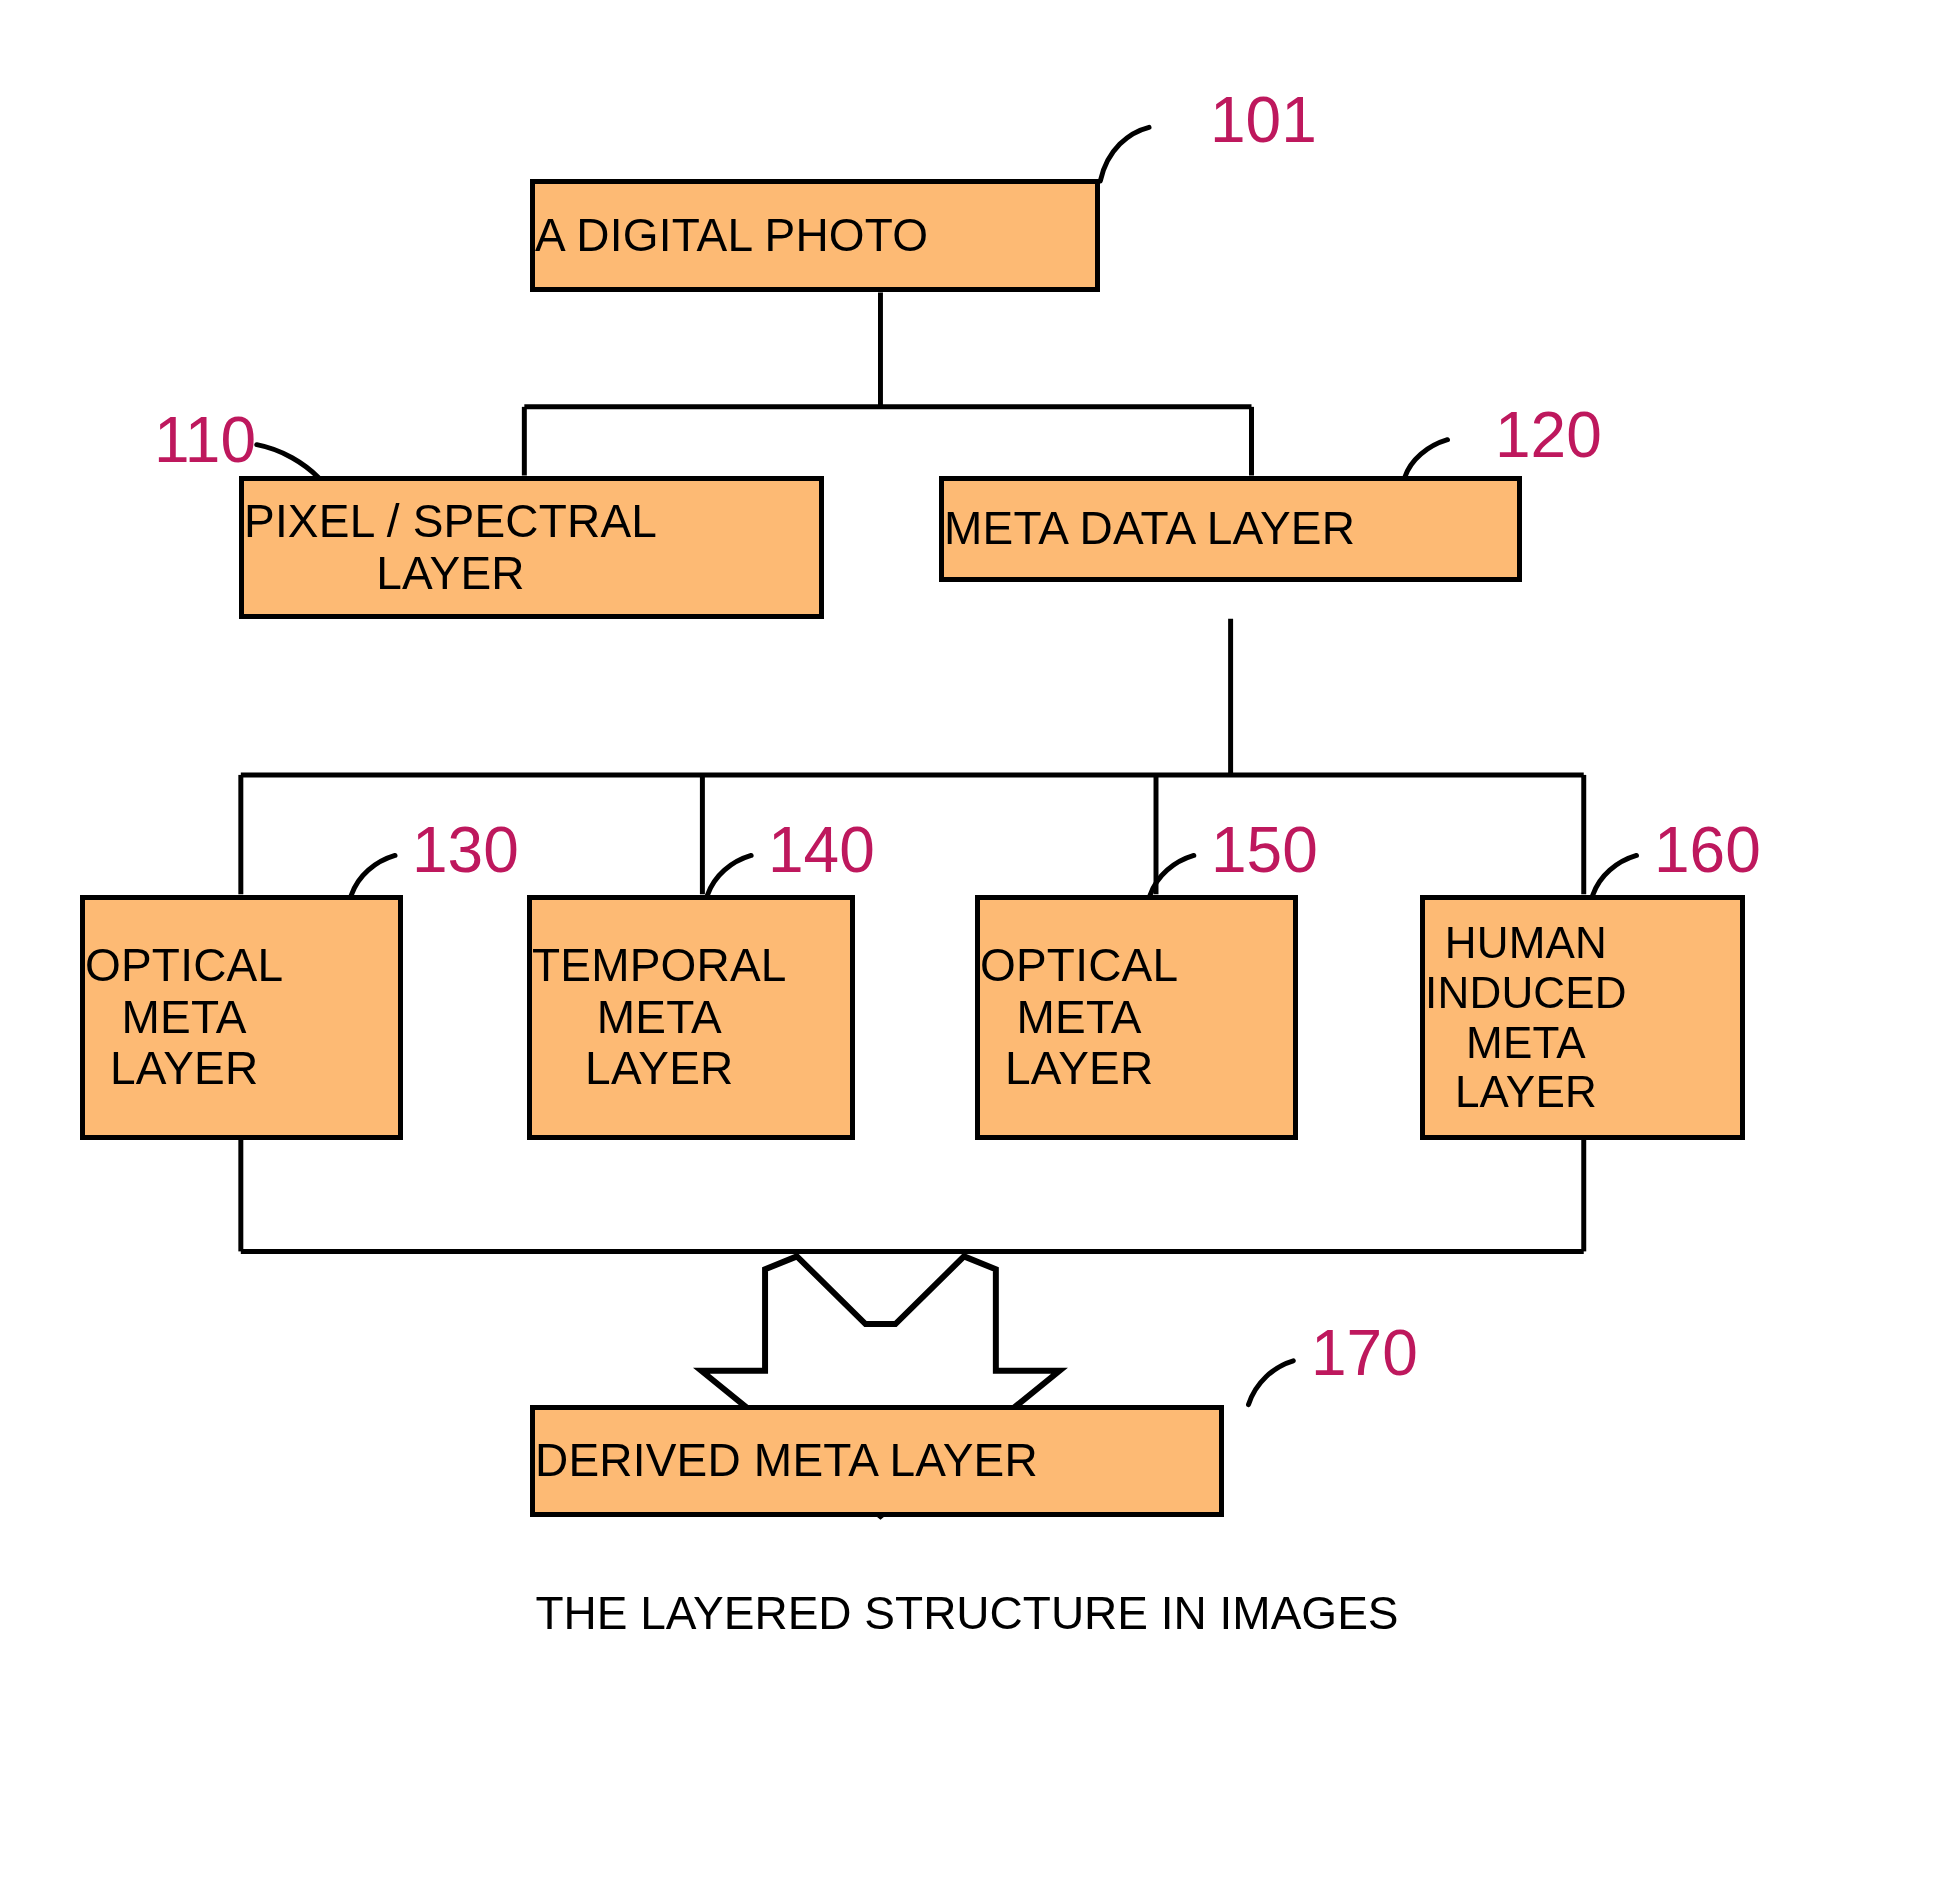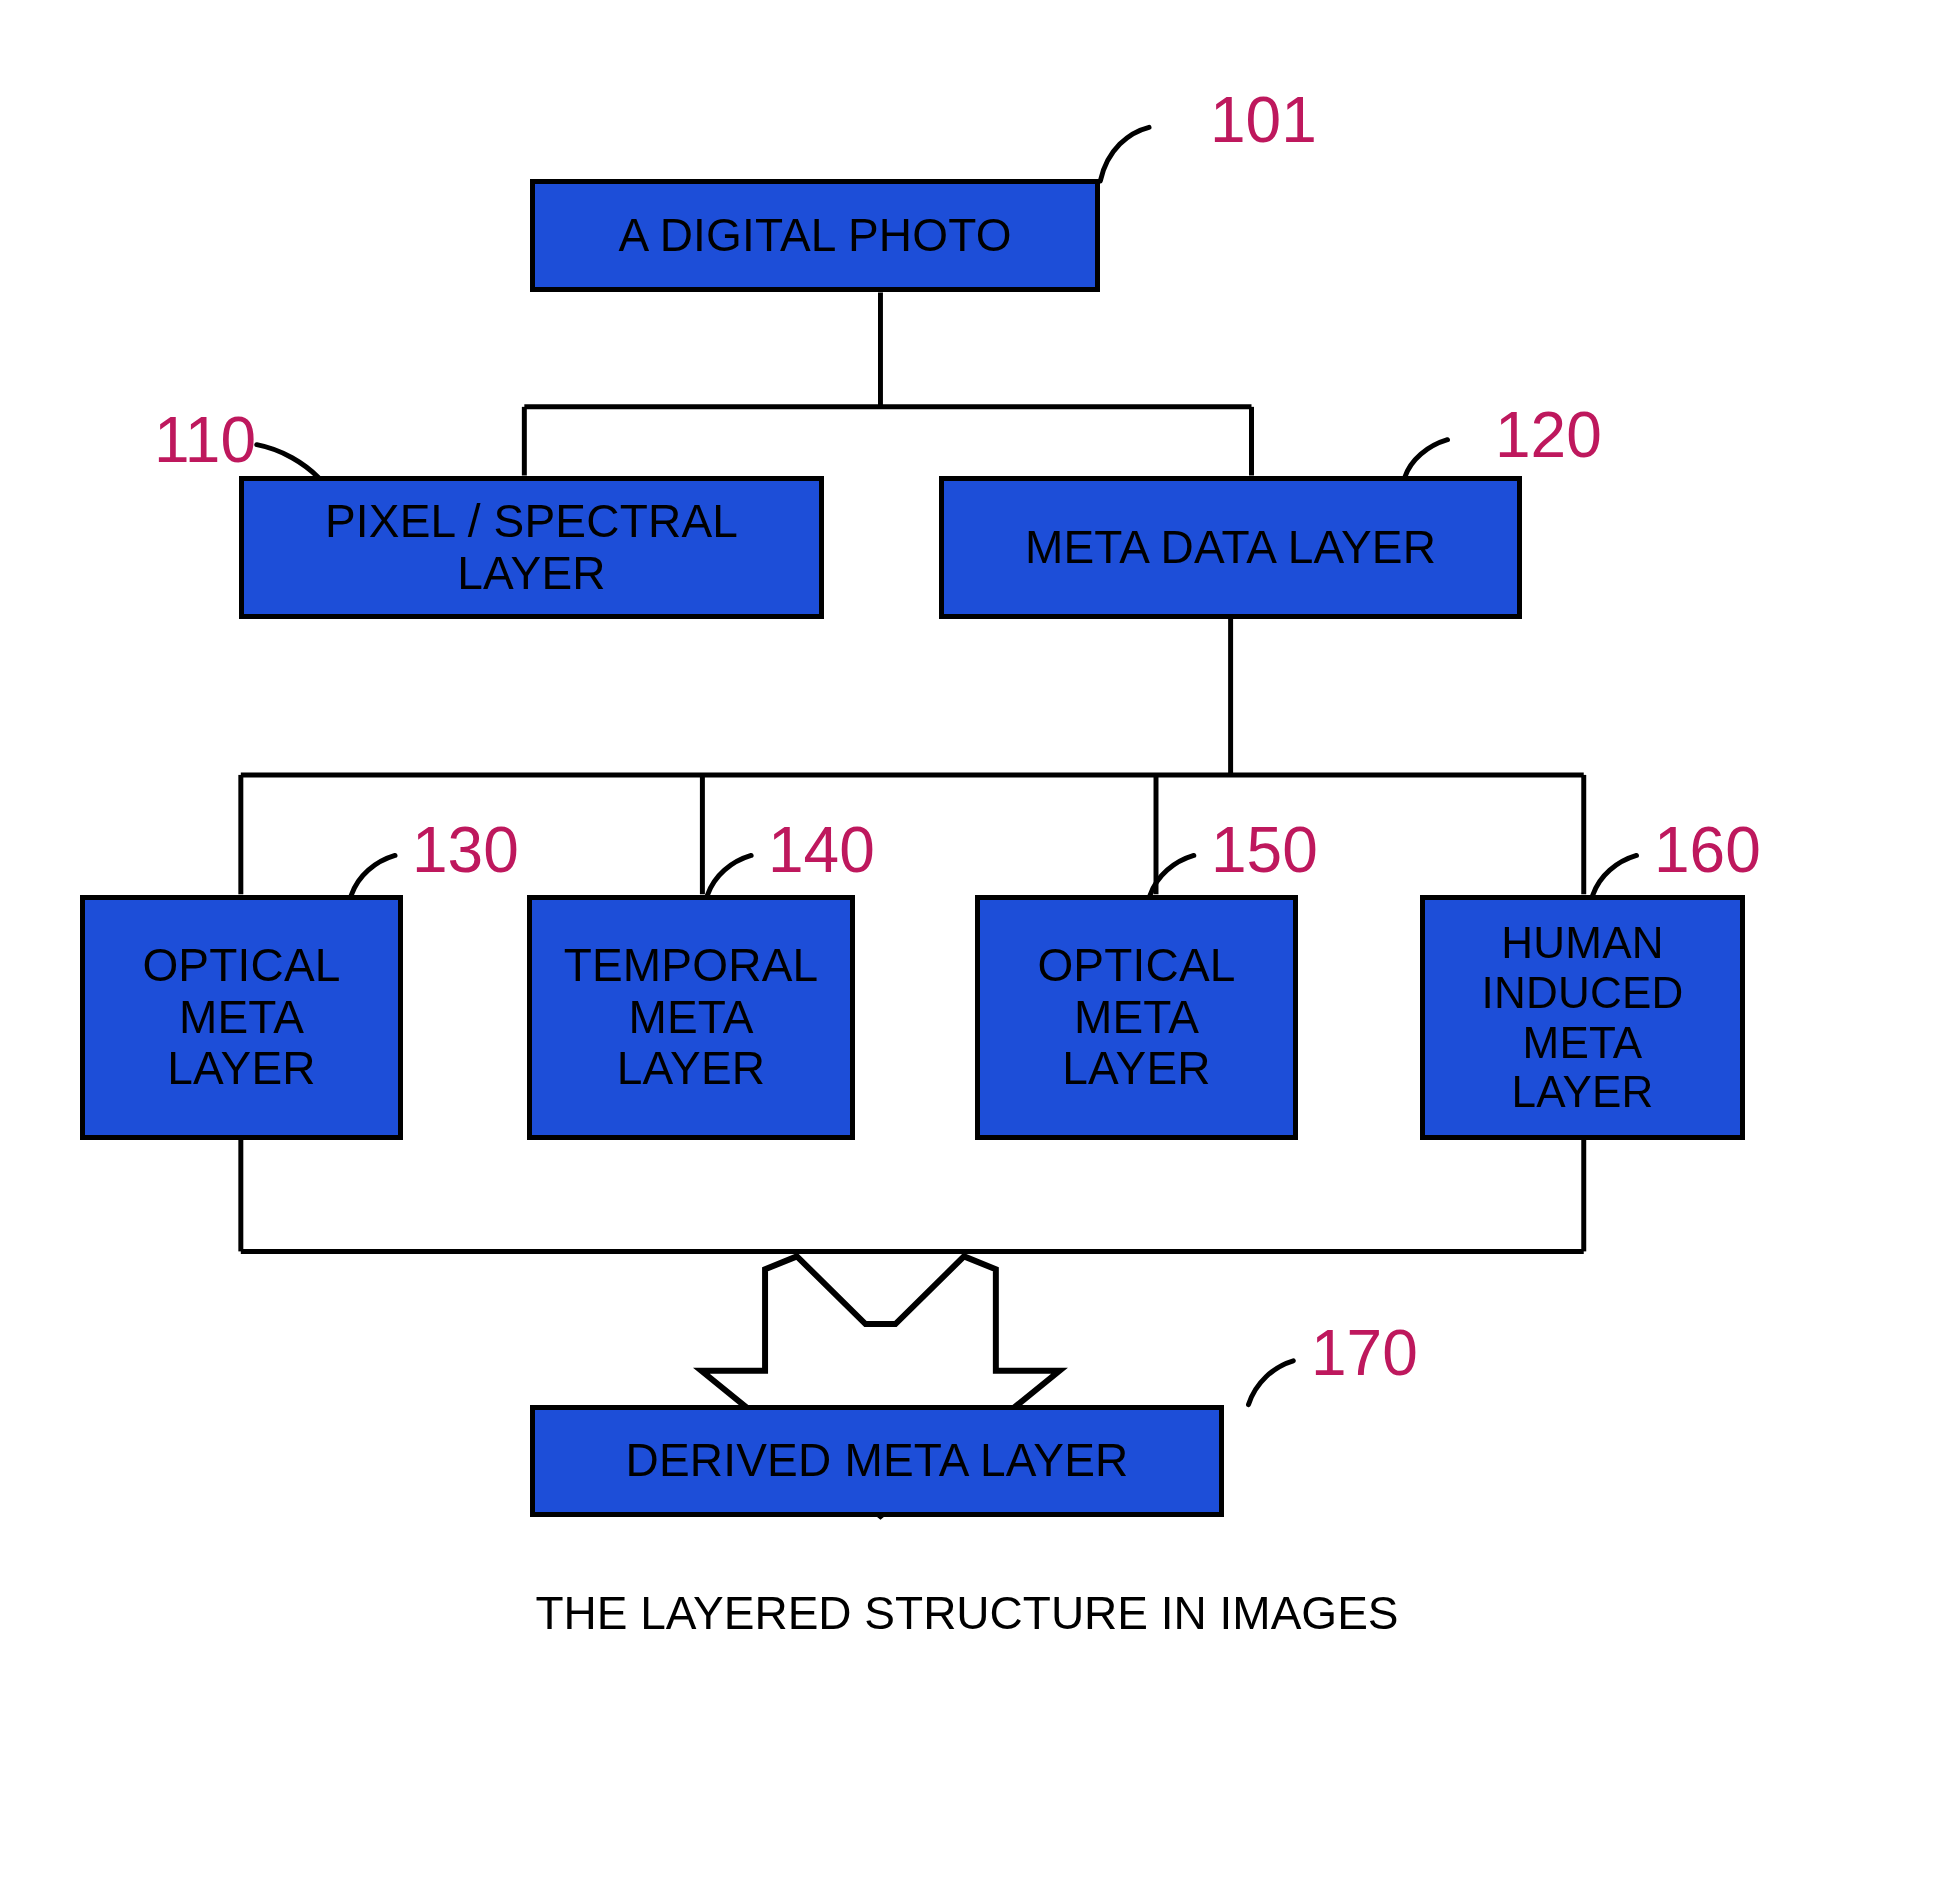--- a/index.html
+++ b/index.html
@@ -23,24 +23,23 @@
     position: absolute;
     left: 0;
     top: 0;
     width: 1934px;
     height: 1896px;
   }
   .node-box {
     position: absolute;
     box-sizing: border-box;
     border: 5px solid #000000;
-    background: #1d4ed8;
+    background: #fdba74;
     display: flex;
     align-items: center;
-    justify-content: center;
     text-align: center;
   }
   .node-label {
     font-size: 46px;
     line-height: 1.12;
     letter-spacing: 0.2px;
     white-space: pre-line;
     color: #000000;
   }
   .node-label.tall {
@@ -117,21 +116,21 @@
 
   <div class="node-box" style="left:530px; top:179px; width:570px; height:113px;">
     <span class="node-label">A DIGITAL PHOTO</span>
   </div>
 
   <div class="node-box" style="left:239px; top:476px; width:585px; height:143px;">
     <span class="node-label">PIXEL / SPECTRAL
 LAYER</span>
   </div>
 
-  <div class="node-box" style="left:939px; top:476px; width:583px; height:143px;">
+  <div class="node-box" style="left:939px; top:476px; width:583px; height:106px;">
     <span class="node-label">META DATA LAYER</span>
   </div>
 
   <div class="node-box" style="left:80px; top:895px; width:323px; height:245px;">
     <span class="node-label">OPTICAL
 META
 LAYER</span>
   </div>
 
   <div class="node-box" style="left:527px; top:895px; width:328px; height:245px;">

